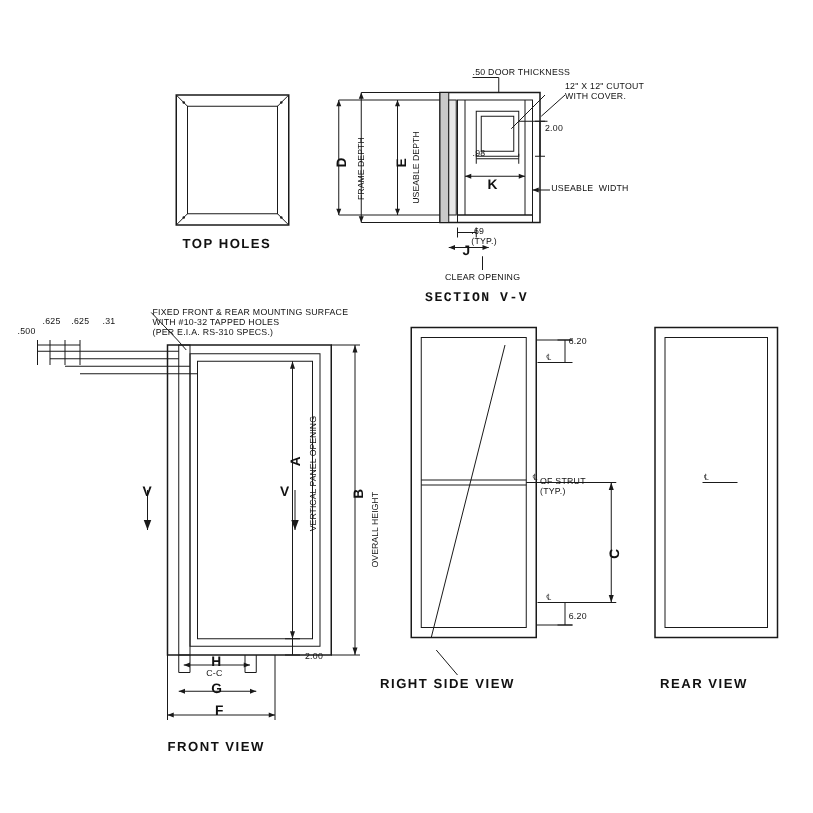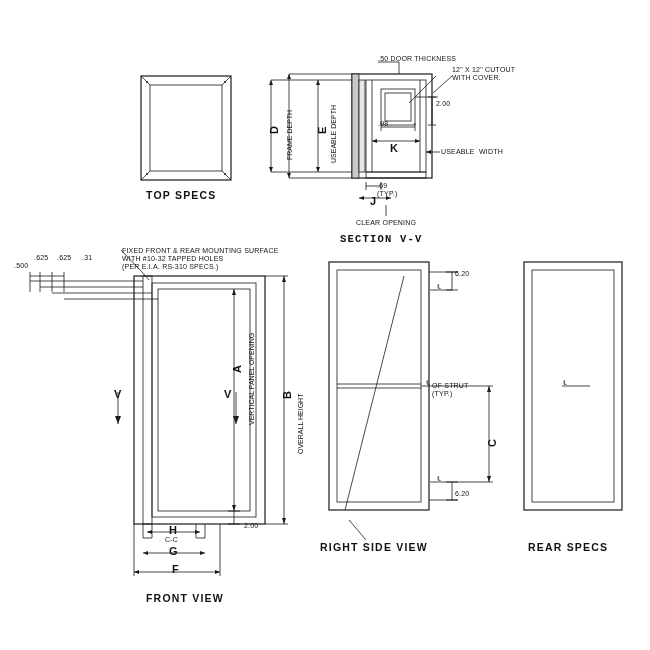--- a/index.html
+++ b/index.html
@@ -200,21 +200,21 @@
 
     <g>
       <rect class="ln med" x="524" y="262" width="98" height="248" fill="#ffffff"></rect>
       <rect class="ln thin" x="532" y="270" width="82" height="232" fill="#ffffff"></rect>
 
       <line class="ln thin" x1="562" y1="386" x2="590" y2="386"></line>
     </g>
 
   </svg>
 
-  <div class="title" style="left:146px;top:189px;">TOP SPECS</div>
+  <div class="title" style="left:146px;top:189px;">TOP HOLES</div>
 
   <div class="lbl" style="left:378px;top:55px;">.50 DOOR THICKNESS</div>
   <div class="lbl" style="left:452px;top:66px;">12" X 12" CUTOUT
 WITH COVER.</div>
   <div class="lbl" style="left:436px;top:100px;">2.00</div>
   <div class="lbl" style="left:378px;top:120px;">.98</div>
   <div class="big" style="left:390px;top:142px;">K</div>
   <div class="lbl" style="left:441px;top:148px;">USEABLE  WIDTH</div>
   <div class="lbl" style="left:377px;top:182px;">.69</div>
   <div class="lbl" style="left:377px;top:190px;">(TYP.)</div>
@@ -241,28 +241,28 @@
   <div class="vlbl" style="left:297px;top:454px;">OVERALL  HEIGHT</div>
 
   <div class="big" style="left:114px;top:388px;">V</div>
   <div class="big" style="left:224px;top:388px;">V</div>
   <div class="lbl" style="left:244px;top:522px;">2.00</div>
 
   <div class="big" style="left:169px;top:524px;">H</div>
   <div class="lbl" style="left:165px;top:536px;">C-C</div>
   <div class="big" style="left:169px;top:545px;">G</div>
   <div class="big" style="left:172px;top:563px;">F</div>
-  <div class="title" style="left:146px;top:592px;">FRONT VIEW</div>
+  <div class="title" style="left:134px;top:592px;">FRONT VIEW</div>
 
   <div class="lbl" style="left:455px;top:270px;">6.20</div>
   <div class="lbl" style="left:455px;top:490px;">6.20</div>
   <div class="lbl" style="left:432px;top:382px;">OF STRUT
 (TYP.)</div>
   <div class="lbl" style="left:437px;top:283px;">℄</div>
   <div class="lbl" style="left:437px;top:475px;">℄</div>
   <div class="lbl" style="left:426px;top:379px;">℄</div>
   <div class="vbig" style="left:486px;top:447px;">C</div>
-  <div class="title" style="left:320px;top:541px;text-align:right;">RIGHT SIDE VIEW</div>
+  <div class="title" style="left:304px;top:541px;text-align:right;">RIGHT SIDE VIEW</div>
 
   <div class="lbl" style="left:563px;top:379px;">℄</div>
-  <div class="title" style="left:528px;top:541px;">REAR SPECS</div>
+  <div class="title" style="left:528px;top:541px;">REAR VIEW</div>
 
 </div>
 
 </body></html>

